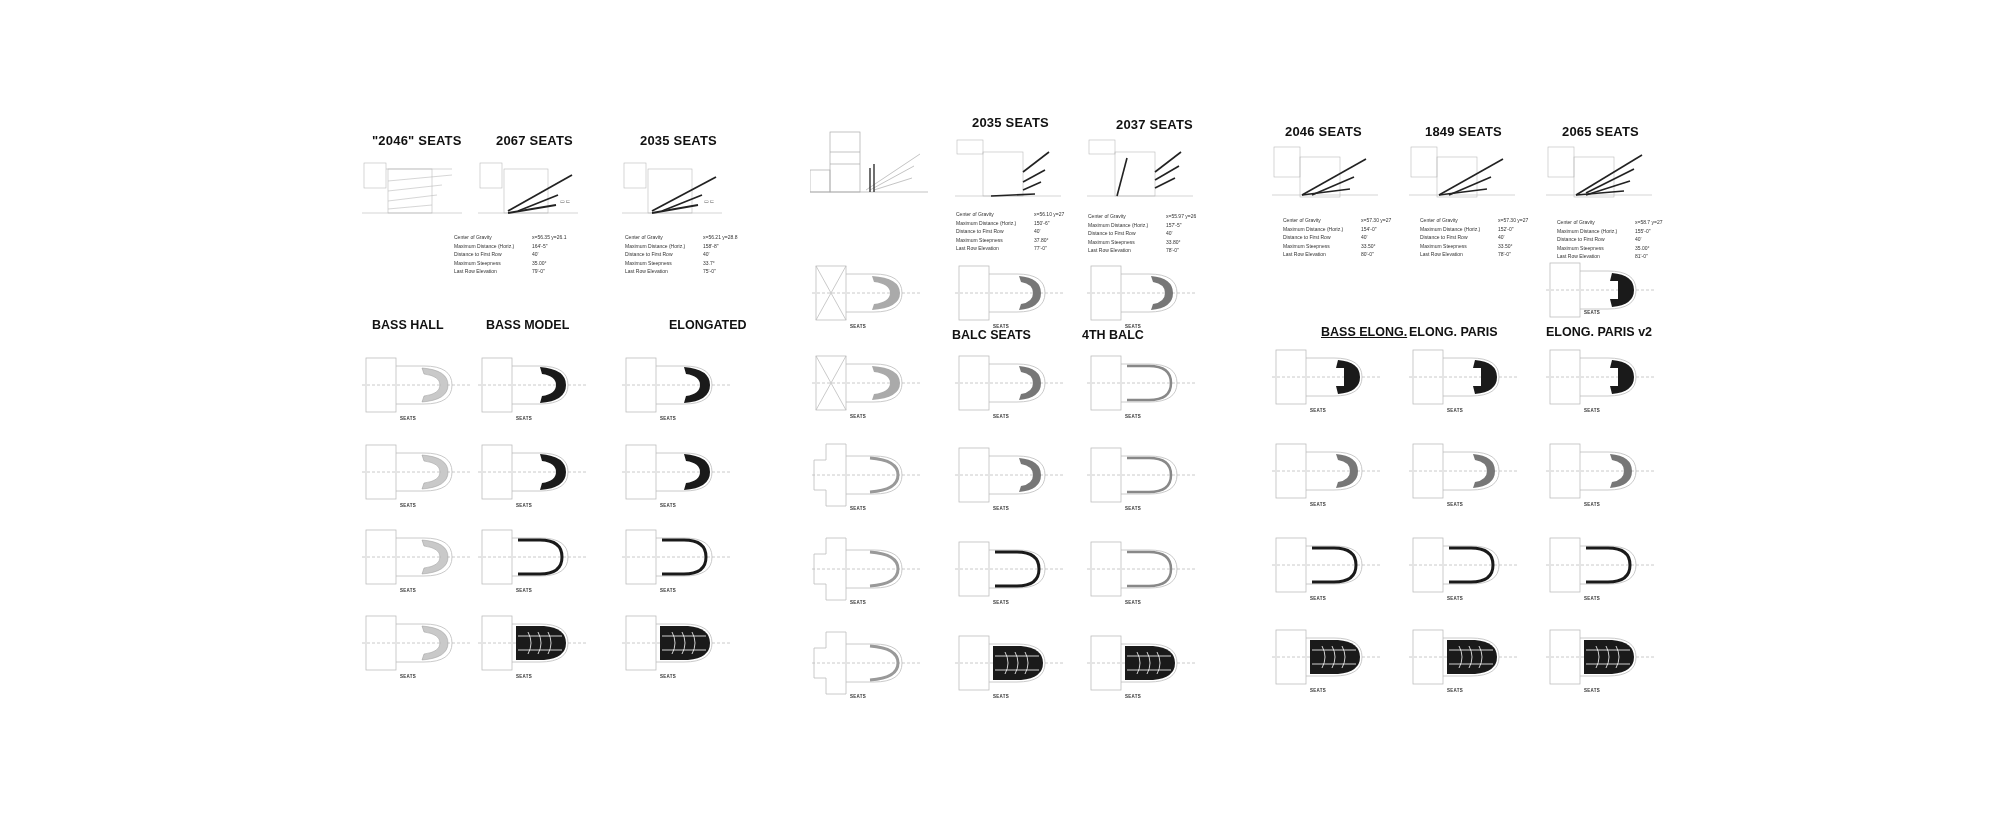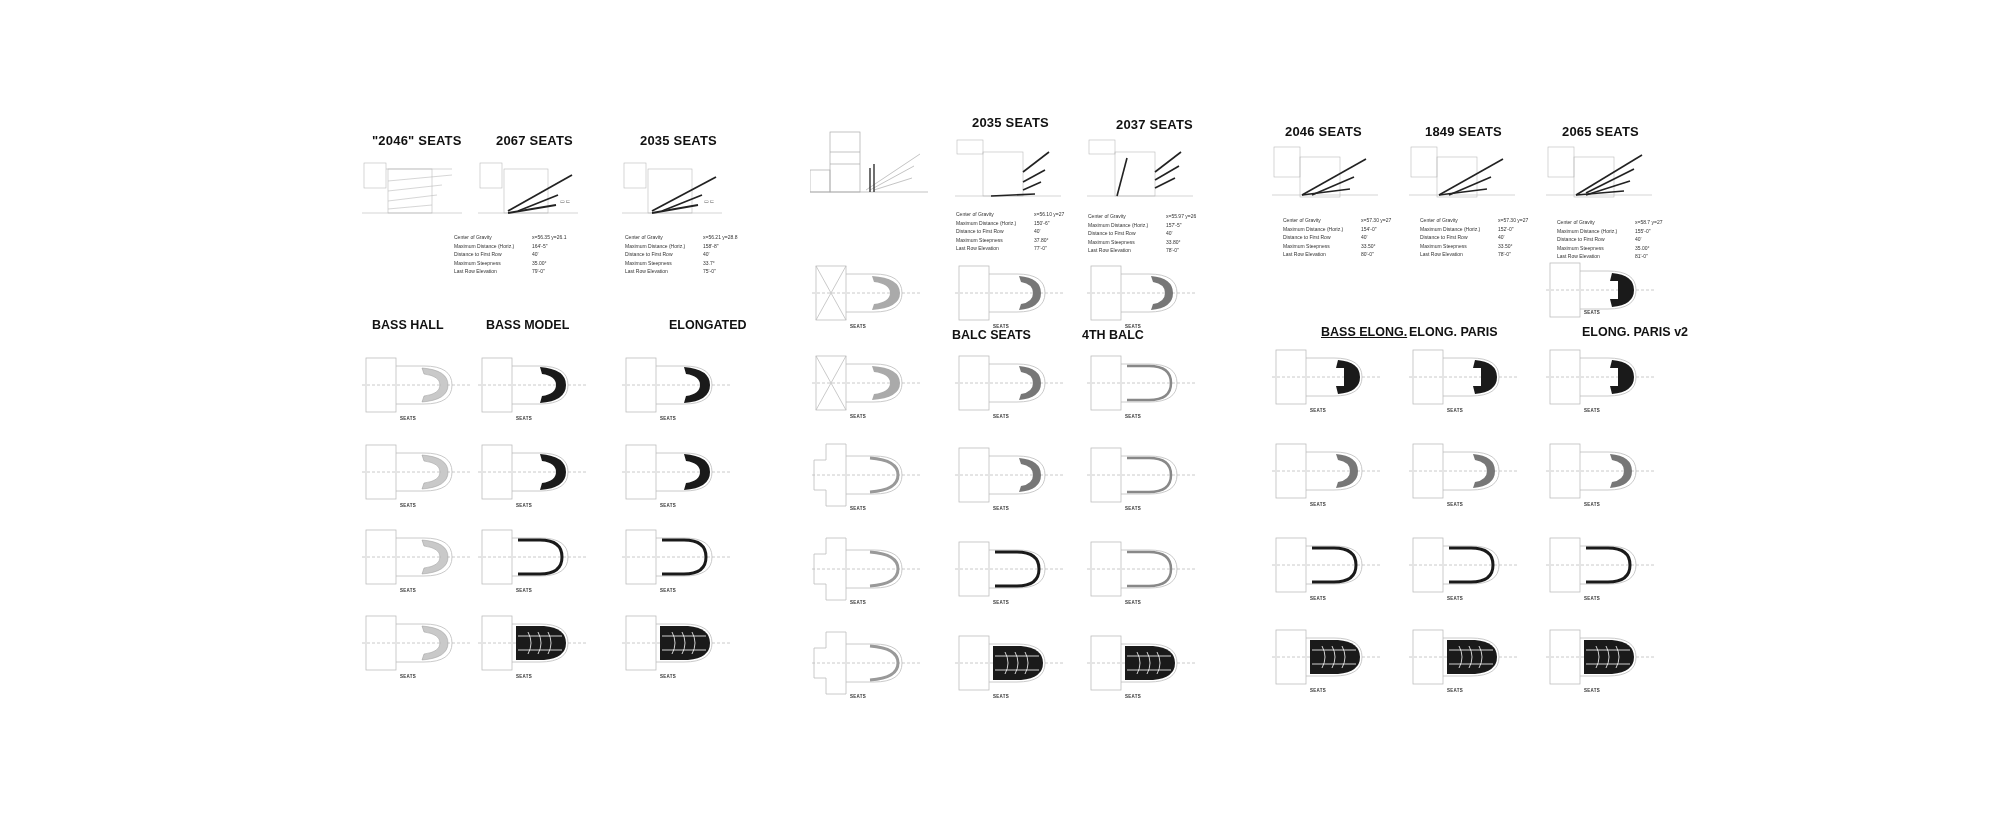--- a/index.html
+++ b/index.html
@@ -314,21 +314,21 @@
         <span class="v">35.00°</span>
       </div>
     <div class="row">
         <span class="k">Last Row Elevation</span>
         <span class="v">81'-0"</span>
       </div>
   </div>
 
   <div class="section-title" style="left:1321px;top:325px;text-decoration:underline;">BASS ELONG.</div>
   <div class="section-title" style="left:1409px;top:325px;">ELONG. PARIS</div>
-  <div class="section-title" style="left:1546px;top:325px;margin-left:36px;">ELONG. PARIS v2</div>
+  <div class="section-title" style="left:1546px;top:325px;">ELONG. PARIS v2</div>
 </div>
 
 <div id="plans">
     <div class="plan" style="left: 362px; top: 350px;"><svg width="110" height="70" viewBox="0 0 110 70">
         <g stroke="#bdbdbd" fill="none" stroke-width="0.8">
           <rect x="4" y="8" width="30" height="54"></rect>
           <line x1="0" y1="35" x2="108" y2="35" stroke-dasharray="3 2"></line>
           <path d="M34 16 H62 Q90 16 90 35 Q90 54 62 54 H34"></path>
         </g>
         <path d="M60 18 Q86 20 86 35 Q86 50 60 52 L62 46 Q78 44 78 35 Q78 26 62 24 Z" fill="#c9c9c9" stroke="#999" stroke-width="0.5"></path>

